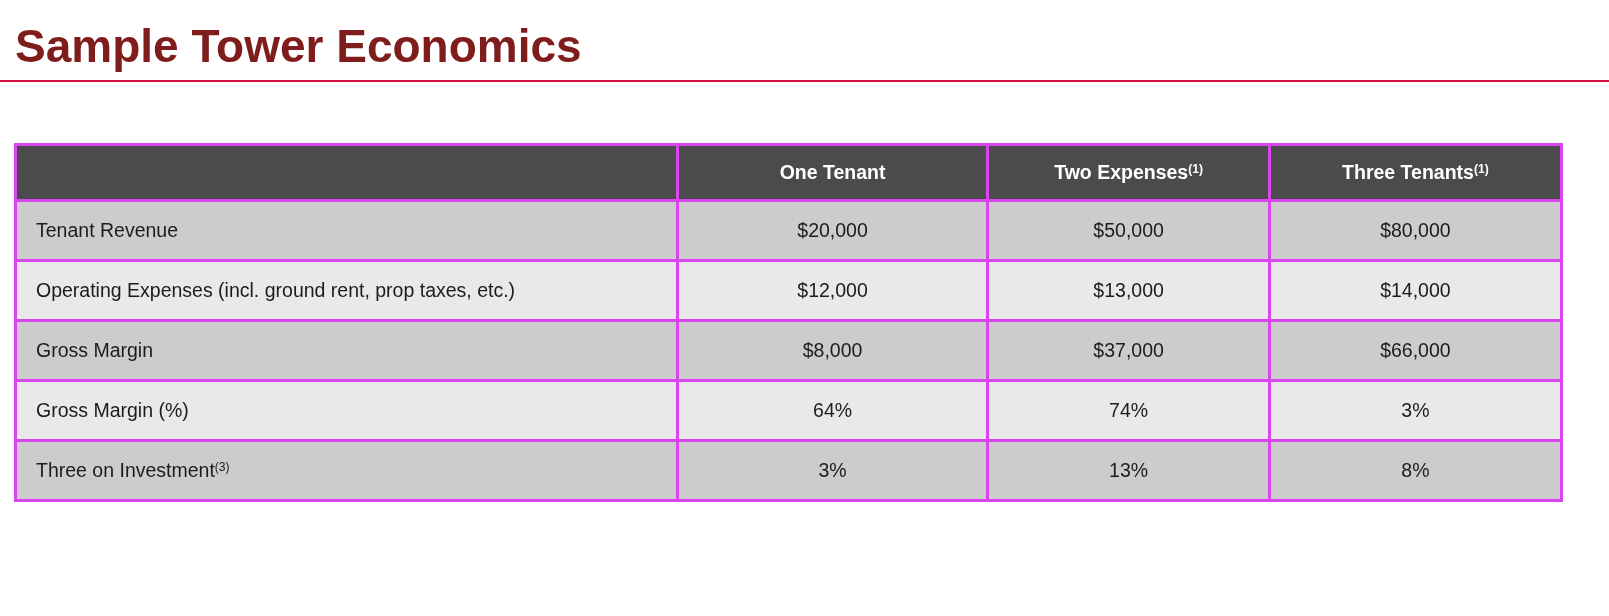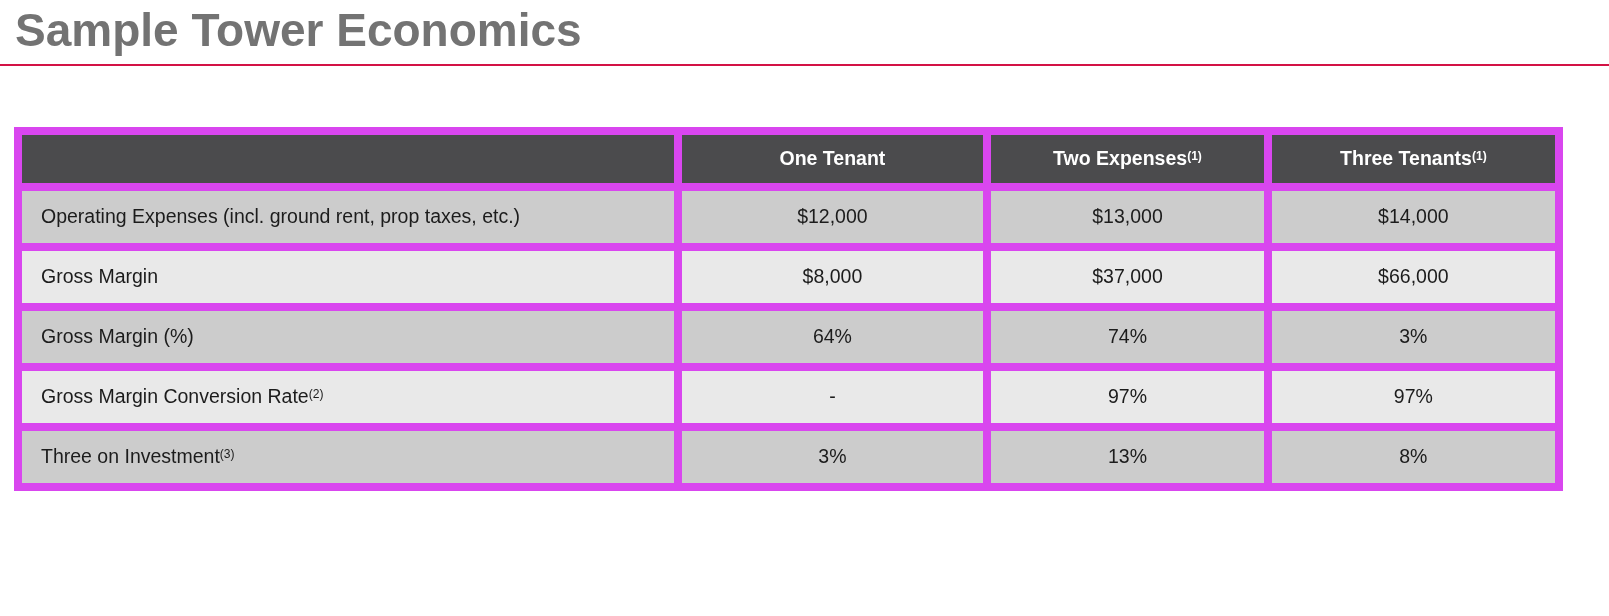--- a/index.html
+++ b/index.html
@@ -6,42 +6,42 @@
   html, body { background: #ffffff; }
   .slide {
     position: relative;
     width: 1609px;
     height: 616px;
     background: #ffffff;
     font-family: "Liberation Sans", sans-serif;
     overflow: hidden;
   }
   .slide-title {
-    padding: 4px 0 0 15px;
+    padding: 20px 0 0 15px;
     font-size: 46px;
     font-weight: bold;
     line-height: 1.15;
-    color: #737373;
+    color: #7f1d1d;
     letter-spacing: 0px;
   }
   .title-divider {
     width: 100%;
     height: 2px;
     background: #D31245;
     margin-top: 7px;
   }
   table.econ-table {
     border-collapse: collapse;
     table-layout: fixed;
     width: 1549px;
     margin: 61px 0 0 14px;
   }
   .econ-table th,
   .econ-table td {
-    border: 8px solid #d946ef;
+    border: 3px solid #d946ef;
     vertical-align: middle;
     font-size: 19.5px;
     color: #1c1c1c;
   }
   .econ-table thead th {
     background: #4B4B4D;
     color: #ffffff;
     font-weight: bold;
     text-align: center;
     height: 56px;
@@ -80,44 +80,44 @@
     <thead>
       <tr>
         <th></th>
         <th><span>One Tenant</span><sup></sup></th>
         <th><span>Two Expenses</span><sup>(1)</sup></th>
         <th><span>Three Tenants</span><sup>(1)</sup></th>
       </tr>
     </thead>
     <tbody>
       <tr>
+        <td class="row-label"><span>Tenant Revenue</span><sup></sup></td>
+        <td class="cell-value">$20,000</td>
+        <td class="cell-value">$50,000</td>
+        <td class="cell-value">$80,000</td>
+      </tr>
+      <tr>
         <td class="row-label"><span>Operating Expenses (incl. ground rent, prop taxes, etc.)</span><sup></sup></td>
         <td class="cell-value">$12,000</td>
         <td class="cell-value">$13,000</td>
         <td class="cell-value">$14,000</td>
       </tr>
       <tr>
         <td class="row-label"><span>Gross Margin</span><sup></sup></td>
         <td class="cell-value">$8,000</td>
         <td class="cell-value">$37,000</td>
         <td class="cell-value">$66,000</td>
       </tr>
       <tr>
         <td class="row-label"><span>Gross Margin (%)</span><sup></sup></td>
         <td class="cell-value">64%</td>
         <td class="cell-value">74%</td>
         <td class="cell-value">3%</td>
       </tr>
       <tr>
-        <td class="row-label"><span>Gross Margin Conversion Rate</span><sup>(2)</sup></td>
-        <td class="cell-value">-</td>
-        <td class="cell-value">97%</td>
-        <td class="cell-value">97%</td>
-      </tr>
-      <tr>
         <td class="row-label"><span>Three on Investment</span><sup>(3)</sup></td>
         <td class="cell-value">3%</td>
         <td class="cell-value">13%</td>
         <td class="cell-value">8%</td>
       </tr>
     </tbody>
   </table>
 
 </div>
 

